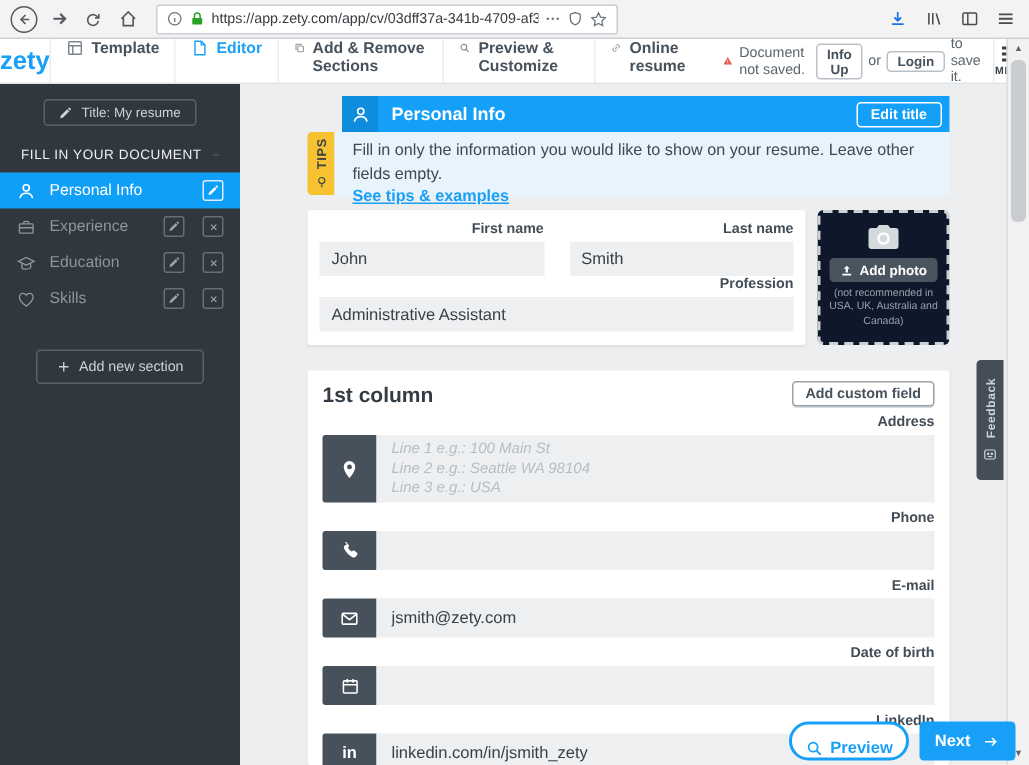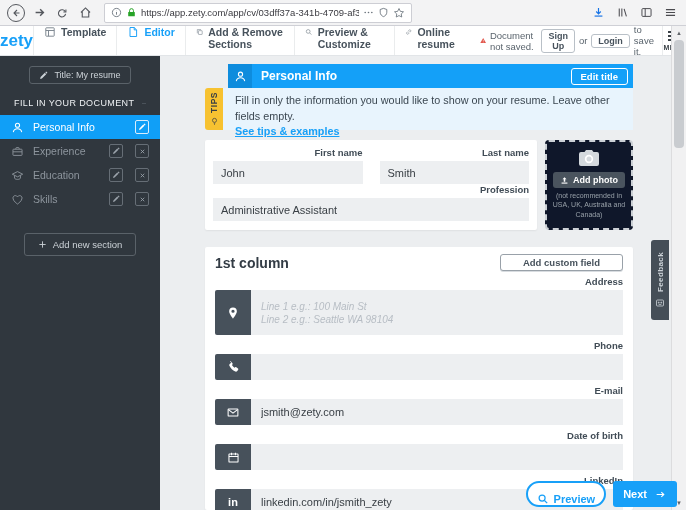--- a/index.html
+++ b/index.html
@@ -63,21 +63,21 @@
   .flabel { font-size:9.5px; font-weight:bold; color:#414c56; margin-bottom:3px;text-align:right; }
   .finput { width:100%; height:23px; background:#edeff1; border:none; padding:0 8px; font-size:11px; color:#3a4046; font-family:inherit; }
   .photo { width:88px; height:90px; border:2px dashed #ccd1d6; border-radius:4px; background:#0f172a; display:flex; flex-direction:column; align-items:center; padding:4px; cursor:pointer; }
   .photo svg.cam { color:#d4d9dd; }
   .add-photo { background:#4a545e; color:#fff; font-size:9px; font-weight:bold; border:none; border-radius:3px; padding:3px 7px; display:flex; gap:4px; align-items:center; margin:2px 0 3px; cursor:pointer; font-family:inherit; }
   .photo-note { font-size:7px; color:#98a1a9; text-align:center; line-height:1.35; }
 
   .card2 { width:428px; height:263px; margin-top:17px; padding:7px 10px; }
   .c2head { display:flex; justify-content:space-between; align-items:center; margin-bottom:5px; }
   .c2title { font-size:14px; font-weight:bold; color:#333c45; }
-  .add-field { border:1px solid #99a1a9; border-radius:3px; background:#fff; font-size:9.5px; font-weight:bold; color:#47525c; padding:2px 22px; box-shadow:0 1px 0 #d8dce0; cursor:pointer; font-family:inherit; }
+  .add-field { border:1px solid #99a1a9; border-radius:3px; background:#fff; font-size:9.5px; font-weight:bold; color:#47525c; padding:2px 8px; box-shadow:0 1px 0 #d8dce0; cursor:pointer; font-family:inherit; }
   .igroup { margin-bottom:5px; }
   .ibox { display:flex; }
   .iicon { width:36px; background:#47515b; color:#fff; display:flex; align-items:center; justify-content:center; border-radius:2px 0 0 2px; flex:none; }
   .ibox.h26 { height:26px; }
   .ibox.h45 { height:45px; }
   .ifield { flex:1; min-width:0; height:26px; background:#edeff1; border:none; padding:0 10px; font-size:11px; color:#3a4046; font-family:inherit; }
   .addr-area { flex:1; background:#edeff1; display:flex; flex-direction:column; justify-content:center; padding:3px 10px; cursor:text; }
   .addr-line { font-size:10px; font-style:italic; color:#b7bdc4; line-height:13px; }
   .in-glyph { font-size:11px; font-weight:bold; color:#fff; }
 
@@ -206,21 +206,21 @@
         </svg>
       <span>Online resume</span>
     </div>
     <div class="save-notice">
       <svg width="12" height="11" viewBox="0 0 20 20">
           <path d="M10 2L19 18H1L10 2z" fill="#e2574c"></path>
           <rect x="9.2" y="8" width="1.6" height="5" fill="#fff"></rect>
           <rect x="9.2" y="14.2" width="1.6" height="1.8" fill="#fff"></rect>
         </svg>
       <span>Document not saved.</span>
-      <button class="chip">Sign Up</button>
+      <button class="chip">Info Up</button>
       <span>or</span>
       <button class="chip">Login</button>
       <span>to save it.</span>
     </div>
     <div class="menu-btn">
       <i></i>
         <i></i>
         <i></i>
       <span class="menu-label">MENU</span>
     </div>
@@ -378,20 +378,21 @@
           <div class="flabel">Address</div>
           <div class="ibox h45">
             <span class="iicon" style="height:45px;">
                 <svg width="14" height="14" viewBox="0 0 20 20" fill="currentColor">
                   <path d="M10 2a5.5 5.5 0 0 0-5.5 5.5C4.5 11.6 10 18 10 18s5.5-6.4 5.5-10.5A5.5 5.5 0 0 0 10 2zm0 7.8a2.3 2.3 0 1 1 0-4.6 2.3 2.3 0 0 1 0 4.6z"></path>
                 </svg>
               </span>
             <div class="addr-area">
               <div class="addr-line">Line 1 e.g.: 100 Main St</div>
               <div class="addr-line">Line 2 e.g.: Seattle WA 98104</div>
+              <div class="addr-line">Line 3 e.g.: USA</div>
             </div>
           </div>
         </div>
 
         <div class="igroup">
           <div class="flabel">Phone</div>
           <div class="ibox h26">
             <span class="iicon" style="height:26px;">
                 <svg width="13" height="13" viewBox="0 0 20 20" fill="currentColor">
                   <path d="M6.6 2.8L4.5 4.2c-1 .7-1.3 2-.8 3.1 1.8 3.9 5.1 7.2 9 9 1.1.5 2.4.2 3.1-.8l1.4-2.1c.4-.6.3-1.4-.3-1.9l-2.6-2c-.5-.4-1.2-.4-1.7 0l-1 .8c-1.6-1-3-2.4-4-4l.8-1c.4-.5.4-1.2 0-1.7l-2-2.6c-.4-.5-1.2-.6-1.8-.2z"></path>

